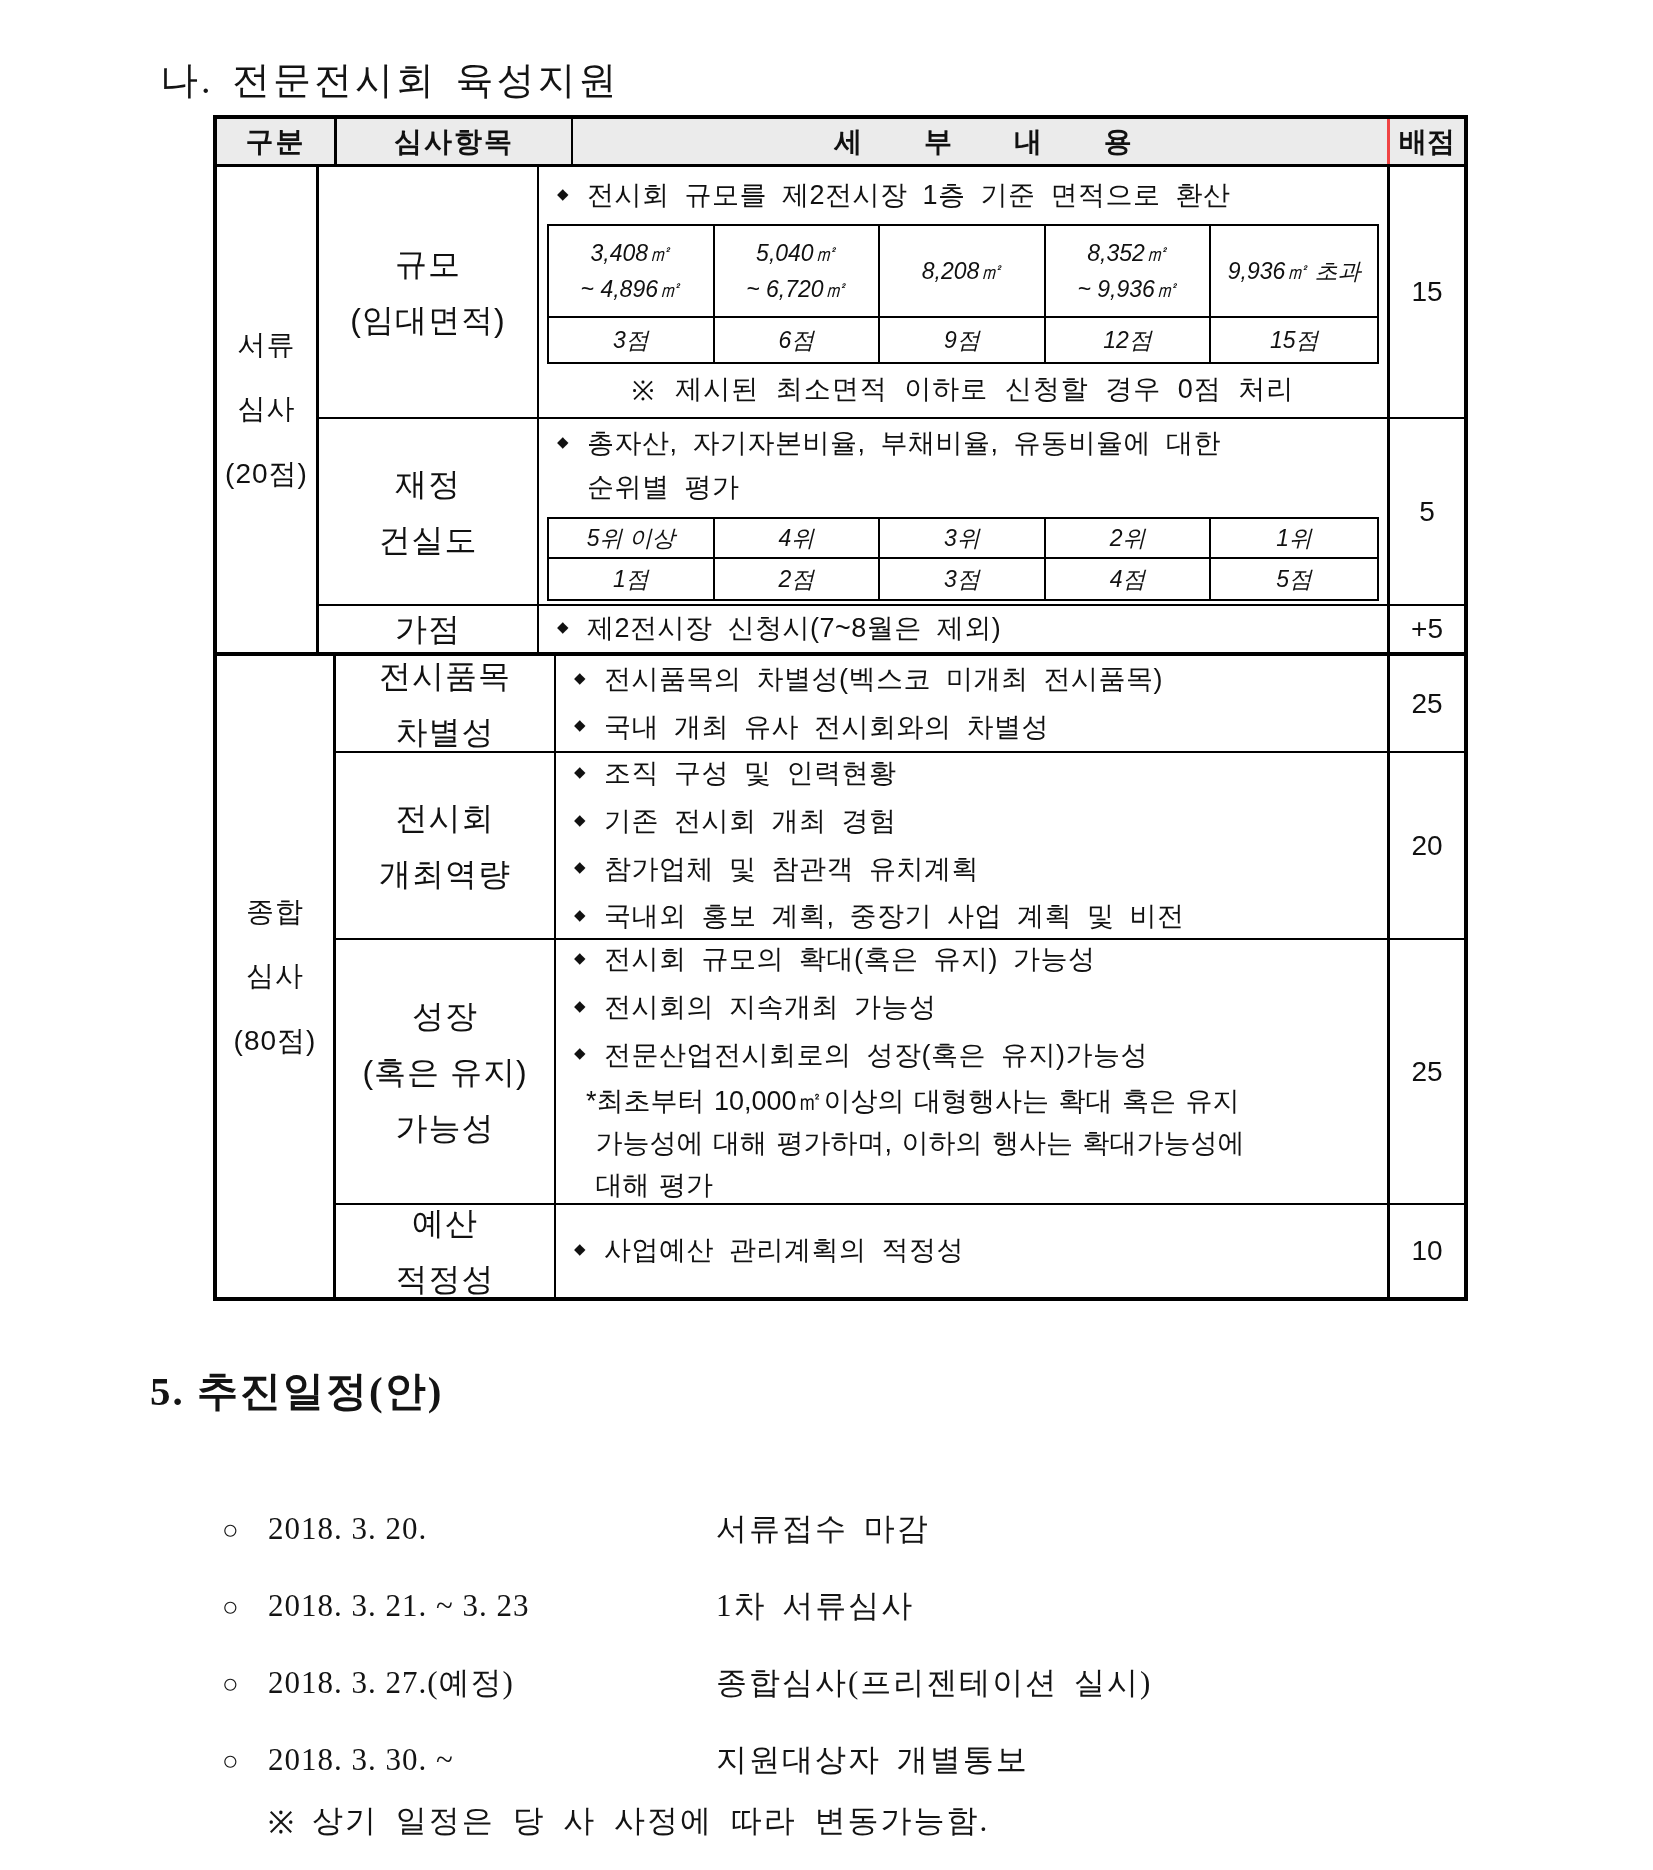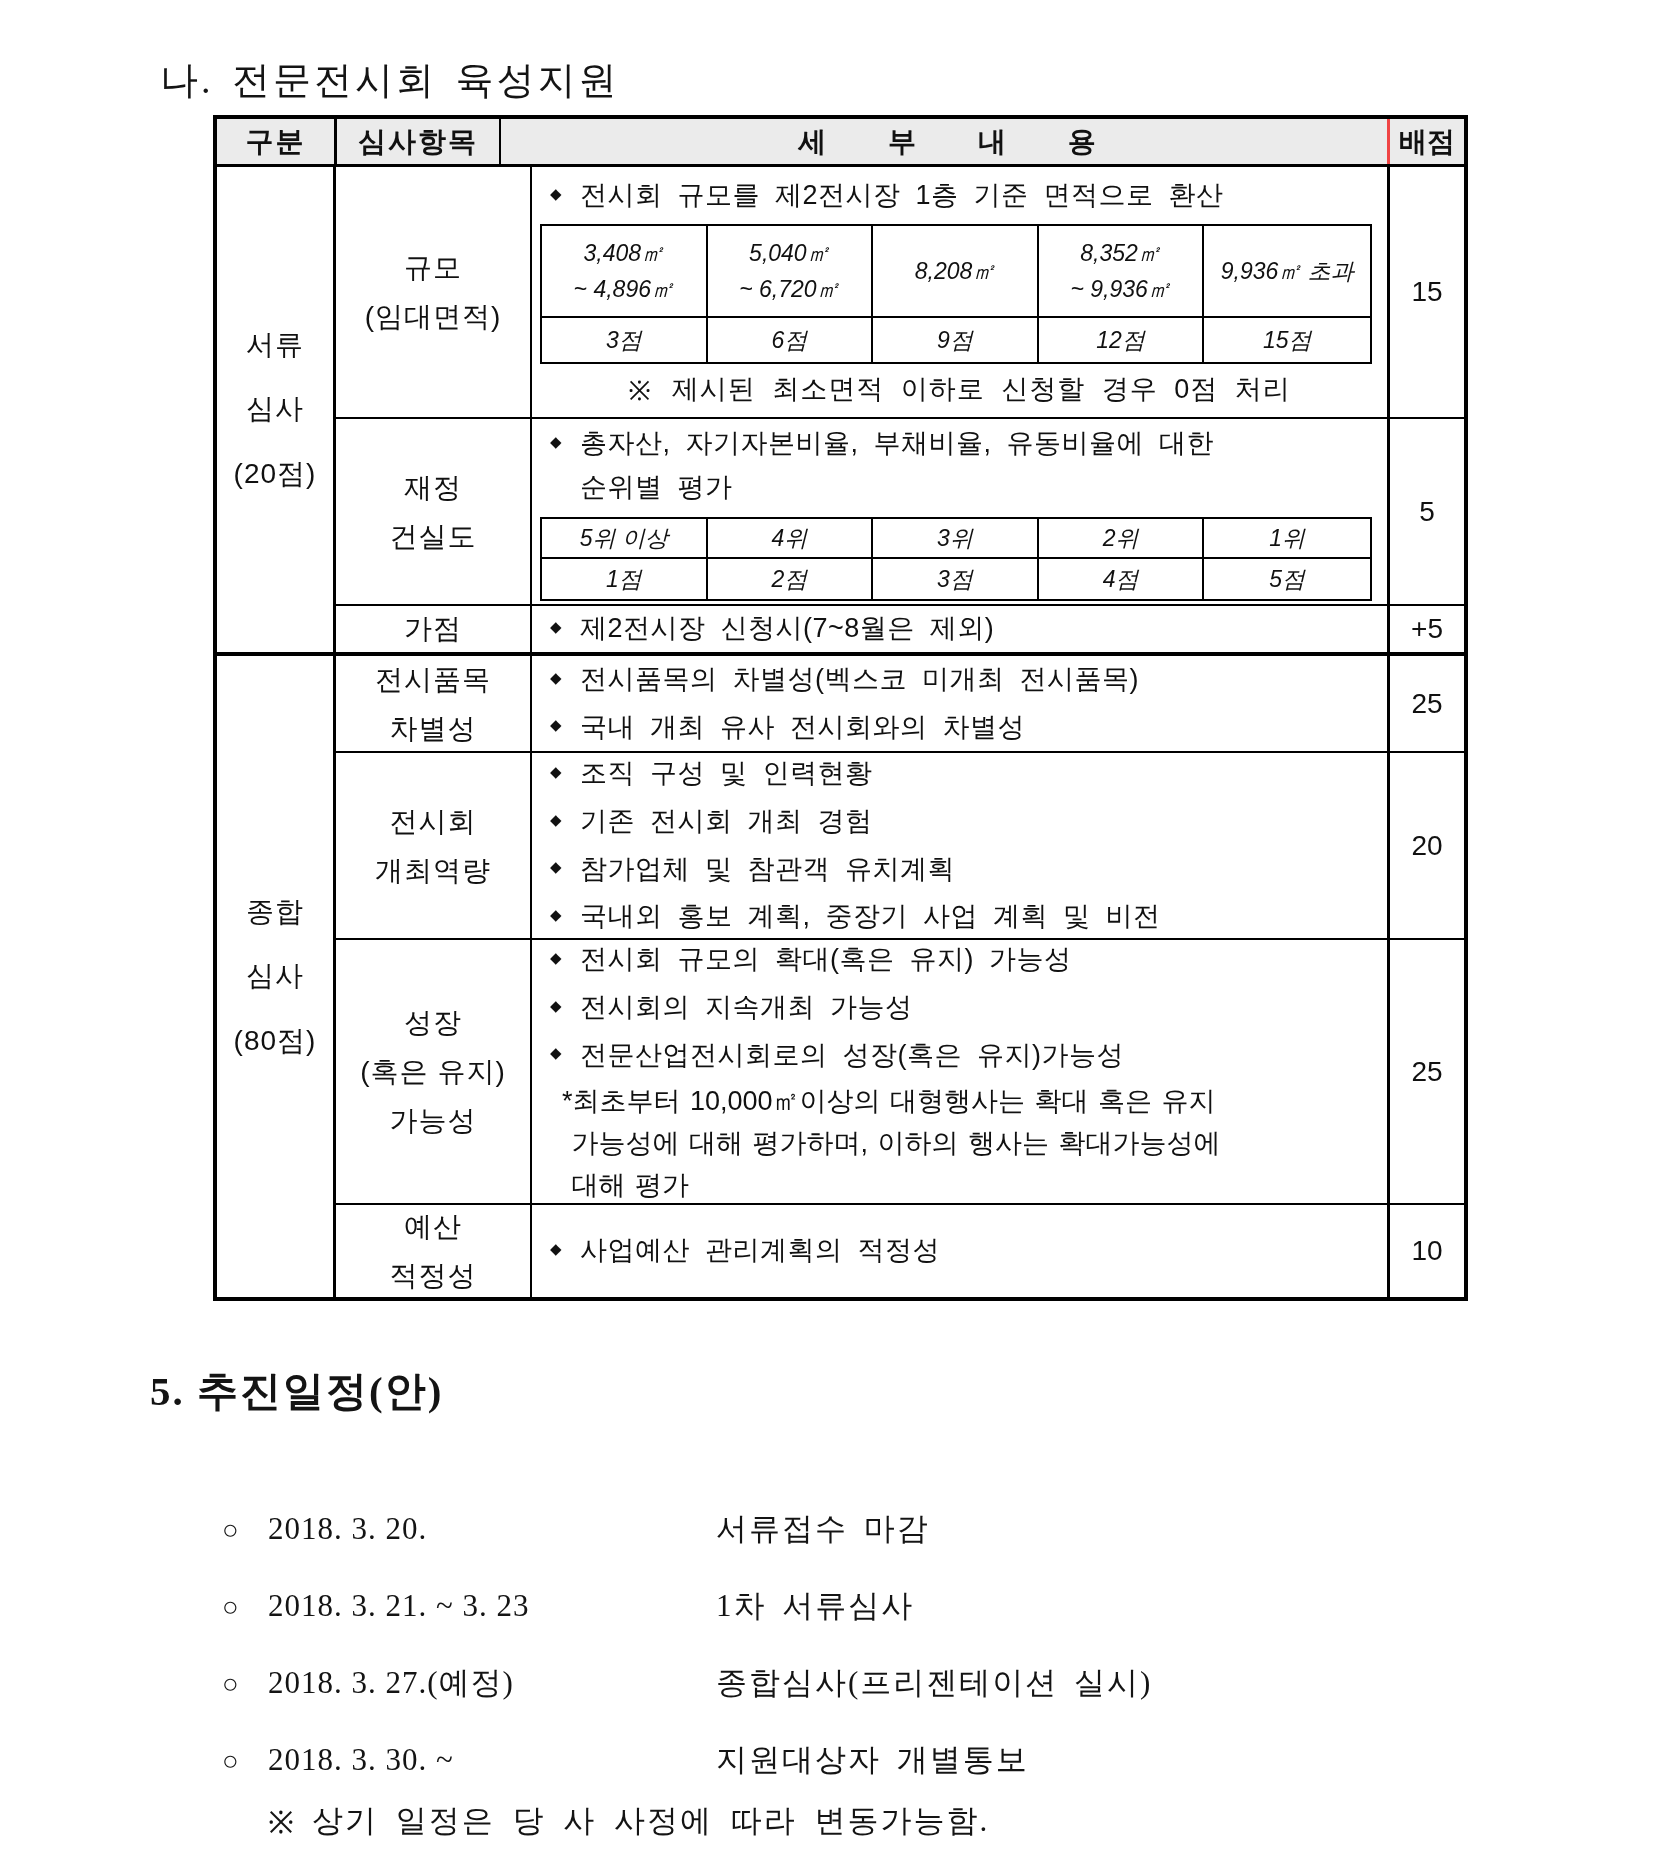--- a/index.html
+++ b/index.html
@@ -35,46 +35,46 @@
     background: #fff;
   }
   .thead {
     display: flex;
     height: 48px;
     background: #ebebeb;
     border-bottom: 3px solid #000;
   }
   .h { display: flex; align-items: center; justify-content: center; font-weight: bold; font-size: 28px; letter-spacing: 2px; }
   .h-gubun  { width: 120px; border-right: 3px solid #000; }
-  .h-item   { width: 164px; border-right: 2px solid #000; }
+  .h-item   { width: 236px; border-right: 2px solid #000; }
   .h-detail { flex: 1; border-right: 3px solid #ef4444; letter-spacing: 14px; word-spacing: 26px; padding-left: 20px; }
   .h-score  { width: 74px; letter-spacing: 0; }
 
   .section { display: flex; }
   .section-comp { border-top: 4px solid #000; }
   .gcol {
     width: 119px;
     border-right: 3px solid #000;
     display: flex; align-items: center; justify-content: center;
     text-align: center;
     font-size: 28px;
     line-height: 2.3;
     white-space: pre-line;
     letter-spacing: 1px;
   }
   .rows { flex: 1; display: flex; flex-direction: column; }
   .trow { display: flex; align-items: stretch; }
   .trow + .trow { border-top: 2px solid #000; }
 
   .cell-item {
-    width: 196px;
+    width: 220px;
     border-right: 2px solid #000;
     display: flex; align-items: center; justify-content: center;
     text-align: center;
-    font-size: 28px;
+    font-size: 32px;
     line-height: 1.75;
     white-space: pre-line;
     letter-spacing: 1px;
   }
   .cell-detail {
     flex: 1;
     border-right: 3px solid #000;
     padding: 5px 8px 5px 8px;
     font-size: 27px;
     display: flex; flex-direction: column; justify-content: center;

